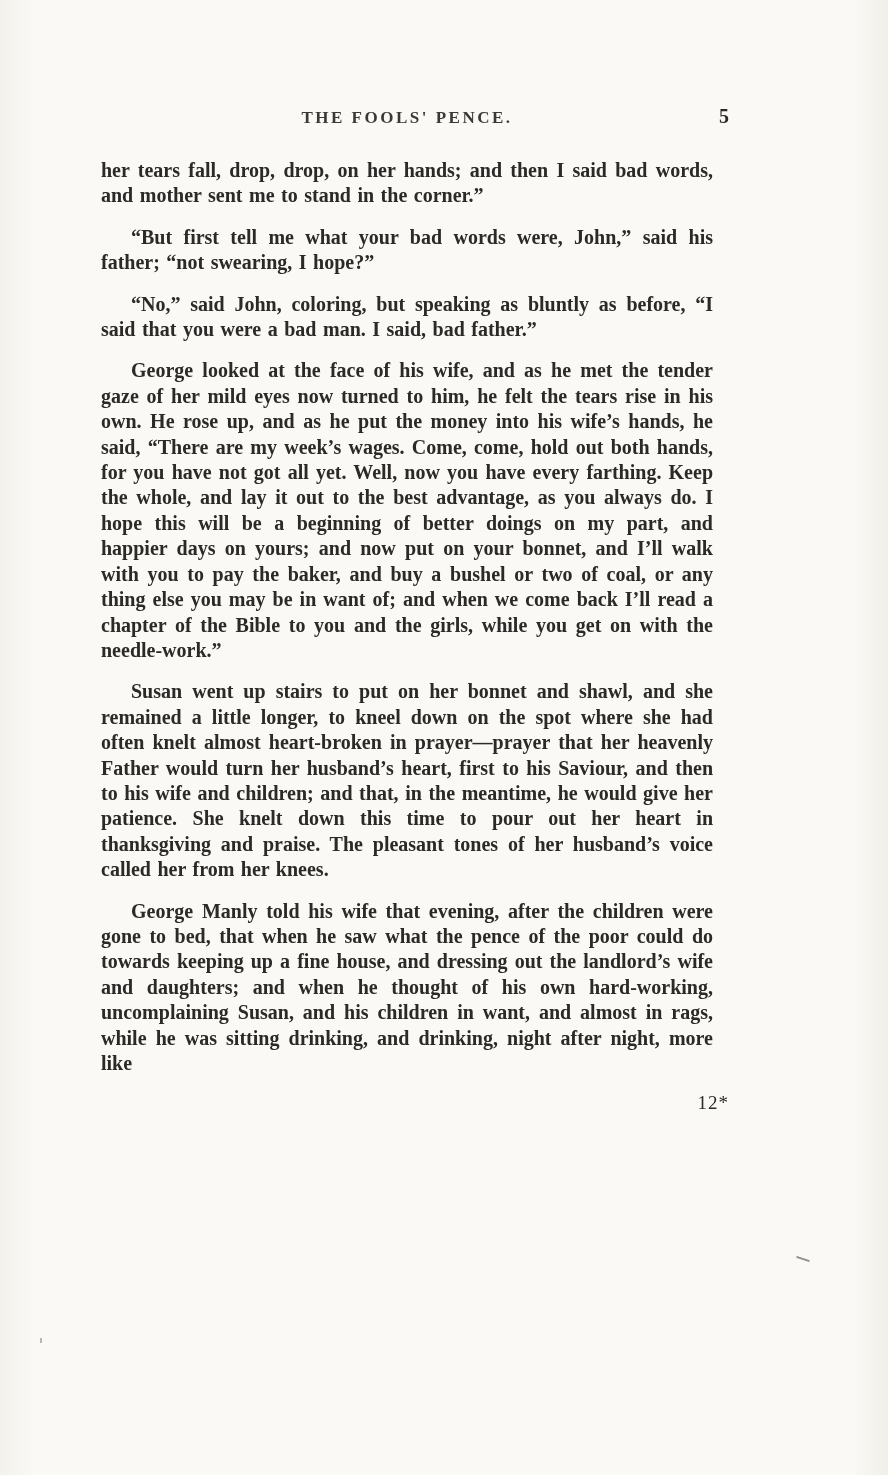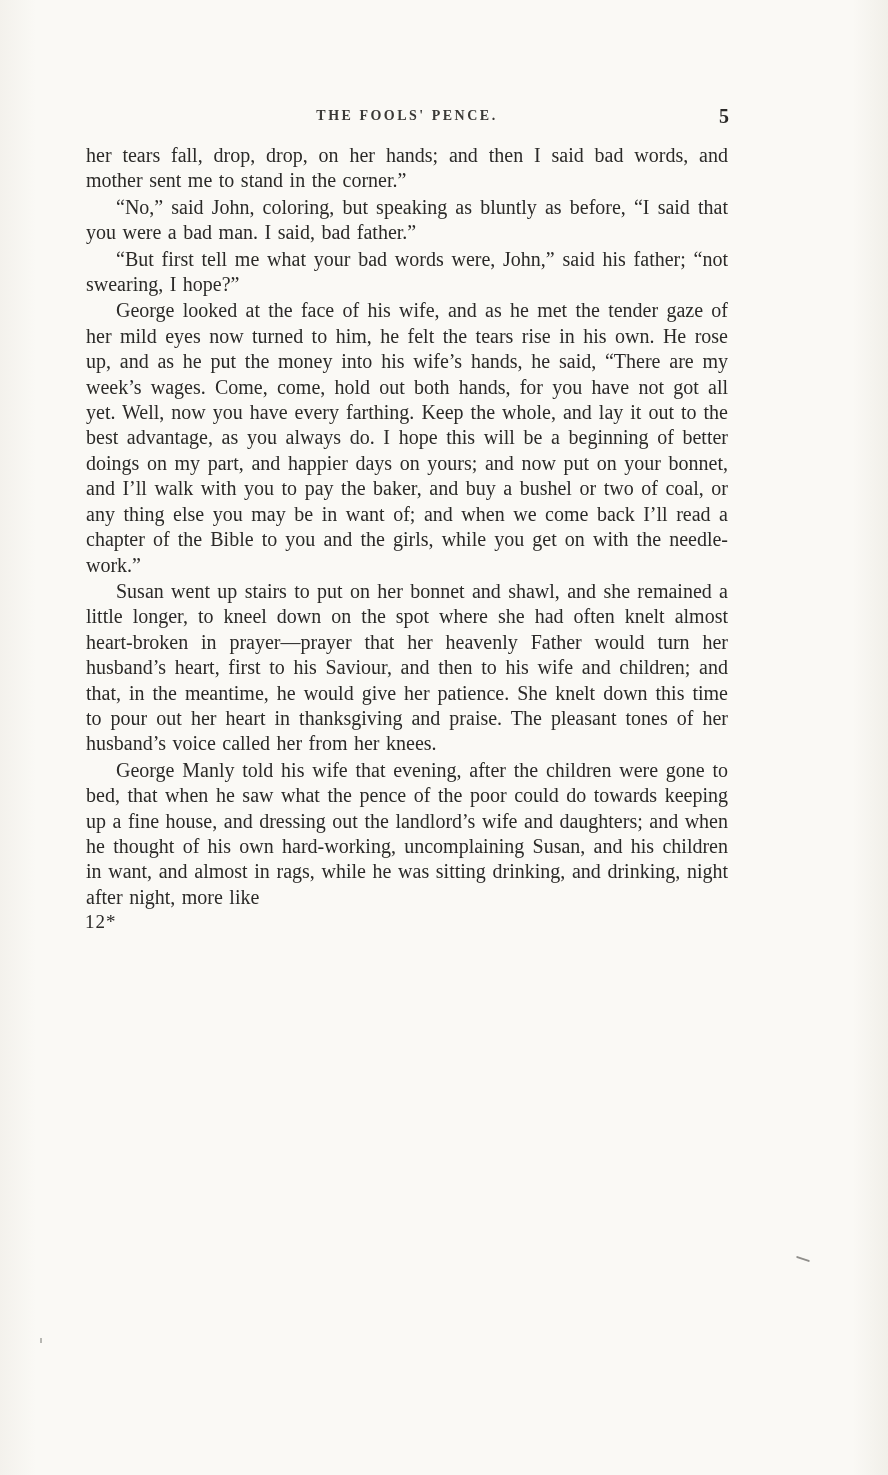--- a/index.html
+++ b/index.html
@@ -25,49 +25,50 @@
   }
   .running-head {
     position: relative;
     height: 34px;
   }
   .running-title {
     position: absolute;
     left: 0;
     right: 0;
     text-align: center;
-    font-size: 14px;
+    font-size: 17px;
     letter-spacing: 2.5px;
     font-weight: bold;
     color: #3a3936;
   }
   .page-num {
     position: absolute;
     right: 0;
     top: -3px;
     font-size: 20px;
     font-weight: bold;
     color: #2b2a28;
   }
   .body-text {
     font-size: 20px;
     line-height: 25.4px;
     text-align: justify;
     word-spacing: 1.5px;
   }
   .body-text p {
-    margin: 1px;
+    margin: 16px;
     padding: 0;
     text-indent: 30px;
+    font-weight: bold;
   }
   .body-text p.no-indent {
     text-indent: 0;
   }
   .signature-line {
-    text-align: left;
+    text-align: right;
     font-size: 19px;
     letter-spacing: 1px;
   }
   .scan-mark {
     position: absolute;
     right: 78px;
     top: 1258px;
     width: 14px;
     height: 2px;
     background: #6b6a66;
@@ -91,22 +92,22 @@
 <div class="page">
   <div class="textcol">
 
     <div class="running-head">
       <span class="running-title">THE FOOLS' PENCE.</span>
       <span class="page-num">5</span>
     </div>
 
     <div class="body-text">
       <p class="no-indent">her tears fall, drop, drop, on her hands; and then I said bad words, and mother sent me to stand in the corner.”</p>
+      <p>“But first tell me what your bad words were, John,” said his father; “not swearing, I hope?”</p>
       <p>“No,” said John, coloring, but speaking as bluntly as before, “I said that you were a bad man.  I said, bad father.”</p>
-      <p>“But first tell me what your bad words were, John,” said his father; “not swearing, I hope?”</p>
       <p>George looked at the face of his wife, and as he met the tender gaze of her mild eyes now turned to him, he felt the tears rise in his own.  He rose up, and as he put the money into his wife’s hands, he said, “There are my week’s wages.  Come, come, hold out both hands, for you have not got all yet.  Well, now you have every farthing.  Keep the whole, and lay it out to the best advantage, as you always do.  I hope this will be a beginning of better doings on my part, and happier days on yours; and now put on your bonnet, and I’ll walk with you to pay the baker, and buy a bushel or two of coal, or any thing else you may be in want of; and when we come back I’ll read a chapter of the Bible to you and the girls, while you get on with the needle-work.”</p>
       <p>Susan went up stairs to put on her bonnet and shawl, and she remained a little longer, to kneel down on the spot where she had often knelt almost heart-broken in prayer—prayer that her heavenly Father would turn her husband’s heart, first to his Saviour, and then to his wife and children; and that, in the meantime, he would give her patience.  She knelt down this time to pour out her heart in thanksgiving and praise.  The pleasant tones of her husband’s voice called her from her knees.</p>
       <p>George Manly told his wife that evening, after the children were gone to bed, that when he saw what the pence of the poor could do towards keeping up a fine house, and dressing out the landlord’s wife and daughters; and when he thought of his own hard-working, uncomplaining Susan, and his children in want, and almost in rags, while he was sitting drinking, and drinking, night after night, more like</p>
     </div>
 
     <div class="signature-line">12*</div>
 
   </div>
 
   <div class="scan-mark"></div>

